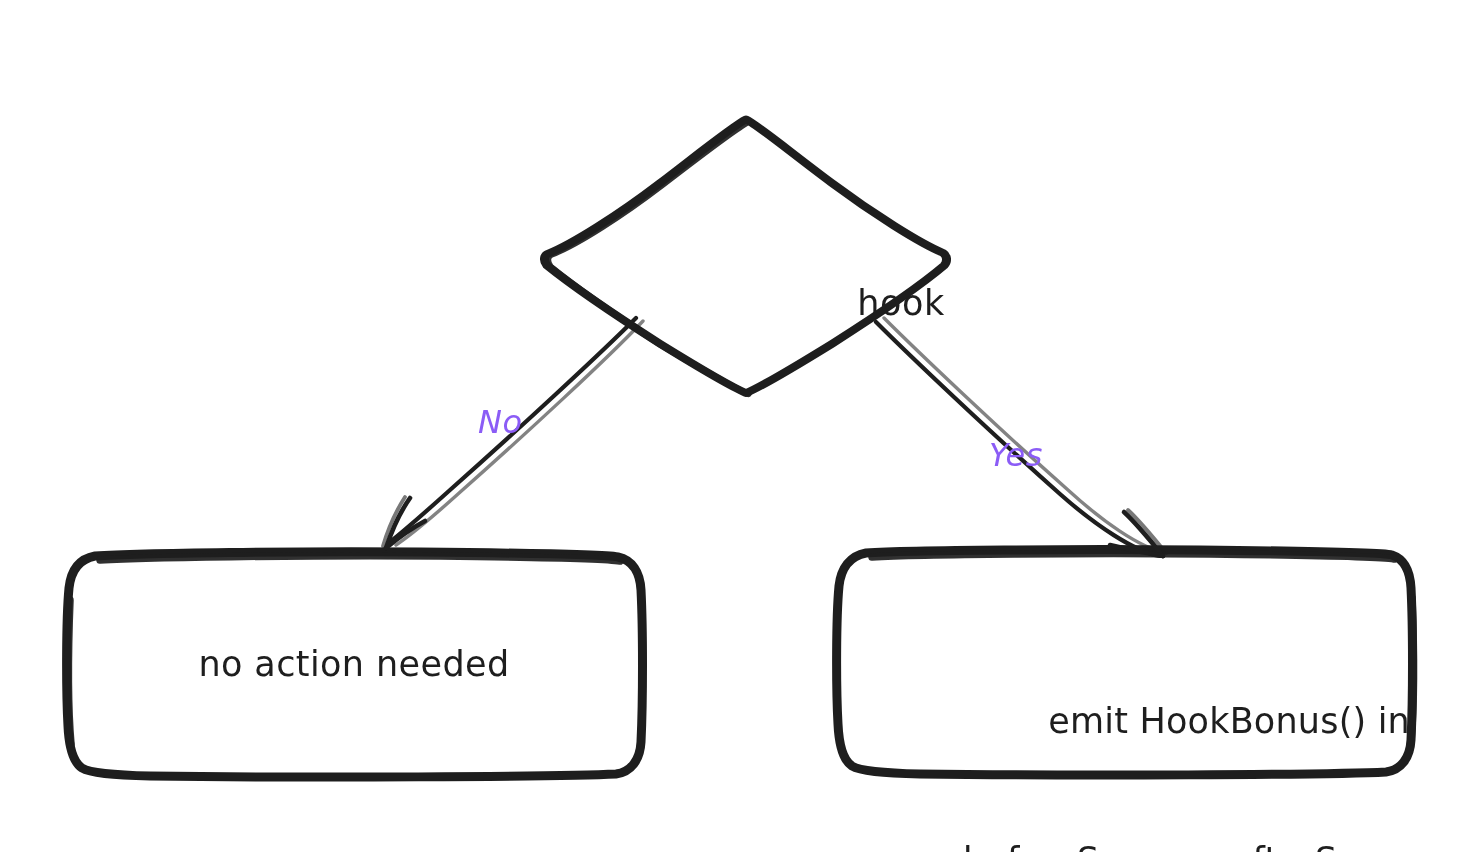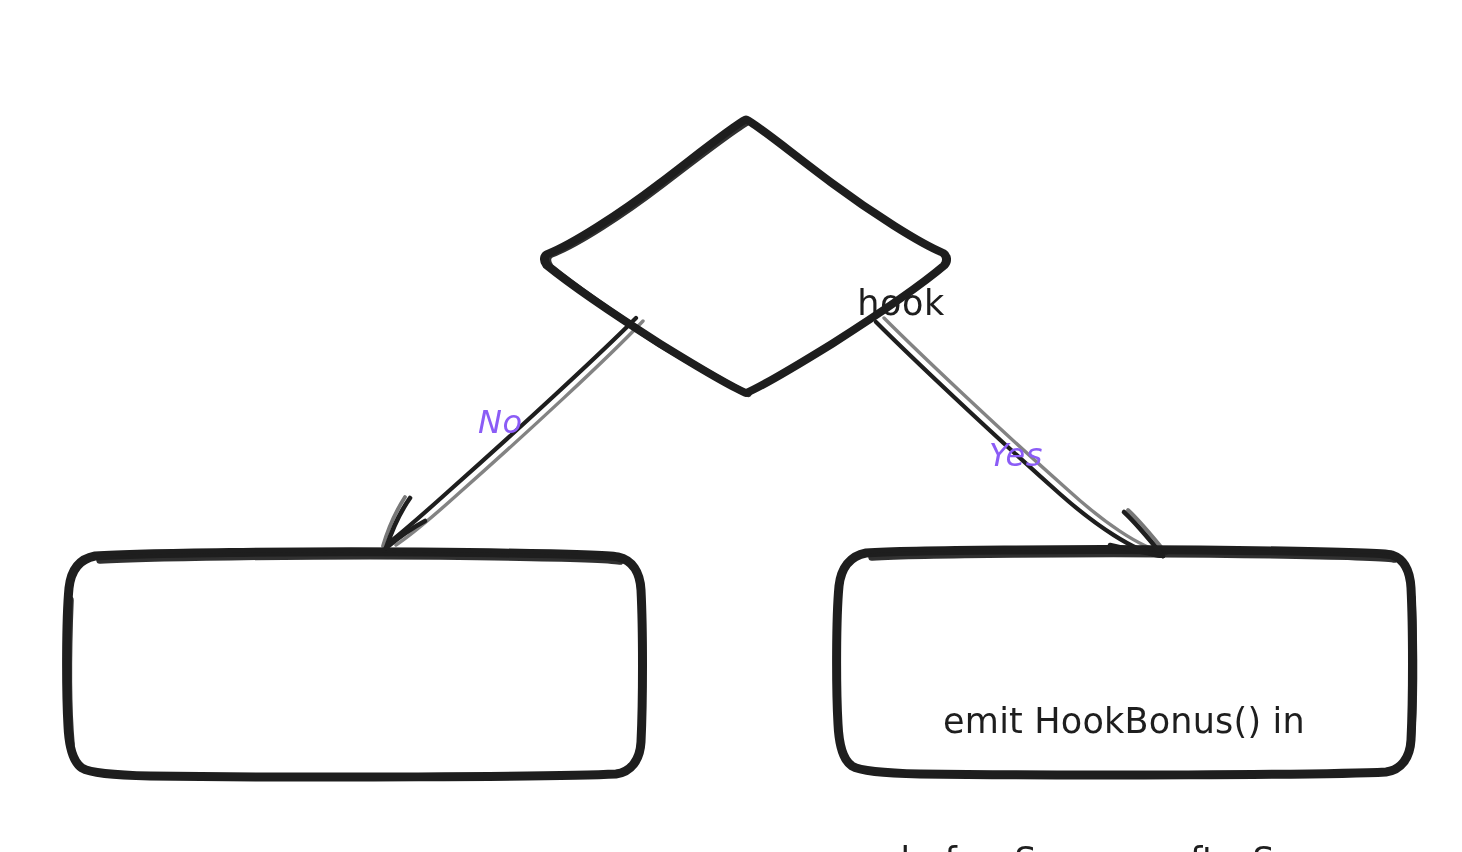--- a/index.html
+++ b/index.html
@@ -66,21 +66,21 @@
     letter-spacing: .4px;
   }
 
   #emit-text {
     left: 838px;
     top: 606px;
     width: 572px;
     font-size: 35px;
     letter-spacing: .2px;
   }
-  #emit-text .ln { display: block; }
+  #emit-text .ln { display: block; text-align: right; }
 
   .edge-label {
     position: absolute;
     font-size: 32px;
     color: #8b5cf6;
     letter-spacing: .5px;
     font-style: italic;
   }
   #edge-label-no  { left: 478px; top: 403px; }
   #edge-label-yes { left: 989px; top: 436px; }
@@ -146,20 +146,21 @@
       <path class="sk-stroke arrow-head" d="M1163 556 C 1150 540, 1136 523, 1124 512"></path>
       <path class="sk-stroke arrow-head" d="M1163 556 C 1145 553, 1126 549, 1110 545"></path>
       <path class="sk-stroke arrow-head-b" d="M1166 553 C 1153 537, 1140 521, 1128 510" opacity="0.6"></path>
     </g>
   </svg>
 
   <div class="lbl" id="decision-text">
     <span class="ln">hook</span>
   </div>
 
+  <div class="lbl" id="no-action-text">no action needed</div>
 
   <div class="lbl" id="emit-text">
     <span class="ln">emit HookBonus() in</span>
     <span class="ln">beforeSwap or afterSwap</span>
   </div>
 
   <div class="edge-label" id="edge-label-no">No</div>
 
   <div class="edge-label" id="edge-label-yes">Yes</div>
 

